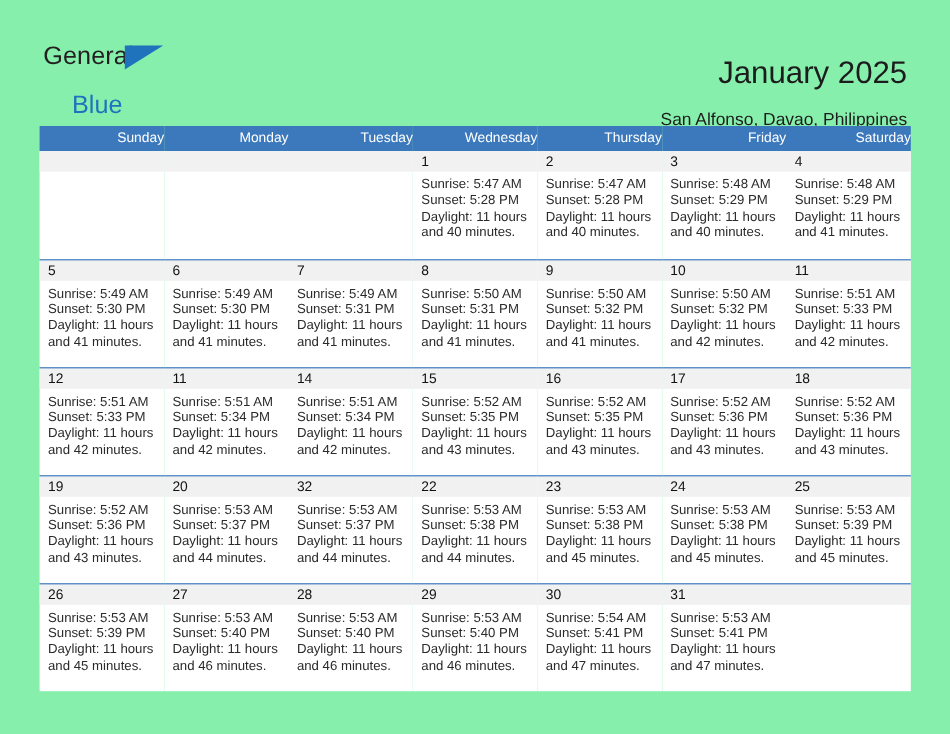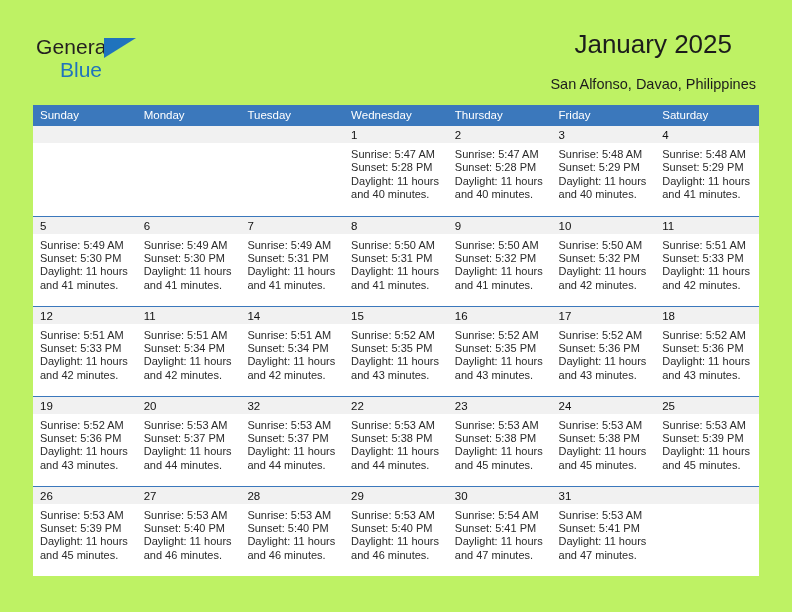--- a/index.html
+++ b/index.html
@@ -8,21 +8,21 @@
     margin: 0; padding: 0;
     width: 792px; height: 612px;
     background: #ffffff;
     font-family: "Liberation Sans", sans-serif;
     -webkit-font-smoothing: antialiased;
   }
   #page {
     position: relative;
     width: 792px;
     height: 612px;
-    background: #bef264;
+    background: #86efac;
     overflow: hidden;
   }
 
   
   .header {
     position: absolute;
     left: 0; right: 0; top: 0;
     height: 100px;
     padding: 0 35px;
   }
@@ -45,33 +45,33 @@
   .logo-tri {
     position: absolute;
     left: 68px;
     top: 2px;
     width: 0; height: 0;
     border-left: 32px solid #1f73bd;
     border-bottom: 20px solid transparent;
   }
   .logo-row2 {
     position: relative;
-    margin-top: 1px;
+    margin-top: 19px;
     margin-left: 24px;
     font-size: 21px;
     color: #1f73bd;
     height: 22px;
     white-space: nowrap;
   }
 
   .title-block {
     position: absolute;
     right: 36px;
-    top: 28px;
-    text-align: center;
+    top: 44px;
+    text-align: right;
   }
   .cal-title {
     font-size: 26px;
     color: #1c1c1c;
     font-weight: normal;
     line-height: 32px;
     white-space: nowrap;
   }
   .cal-subtitle {
     margin-top: 15px;
@@ -90,21 +90,21 @@
     border-collapse: collapse;
     table-layout: fixed;
   }
   .calendar col { width: 103.71px; }
 
   thead th {
     background: #3b78bc;
     color: #ffffff;
     font-size: 11.5px;
     font-weight: normal;
-    text-align: left;
+    text-align: right;
     padding: 5px 0 5px 7px;
     height: 21px;
     line-height: 11px;
     border: none;
   }
 
   tbody td {
     vertical-align: top;
     padding: 0;
     border-top: 1px solid #3b78bc;

